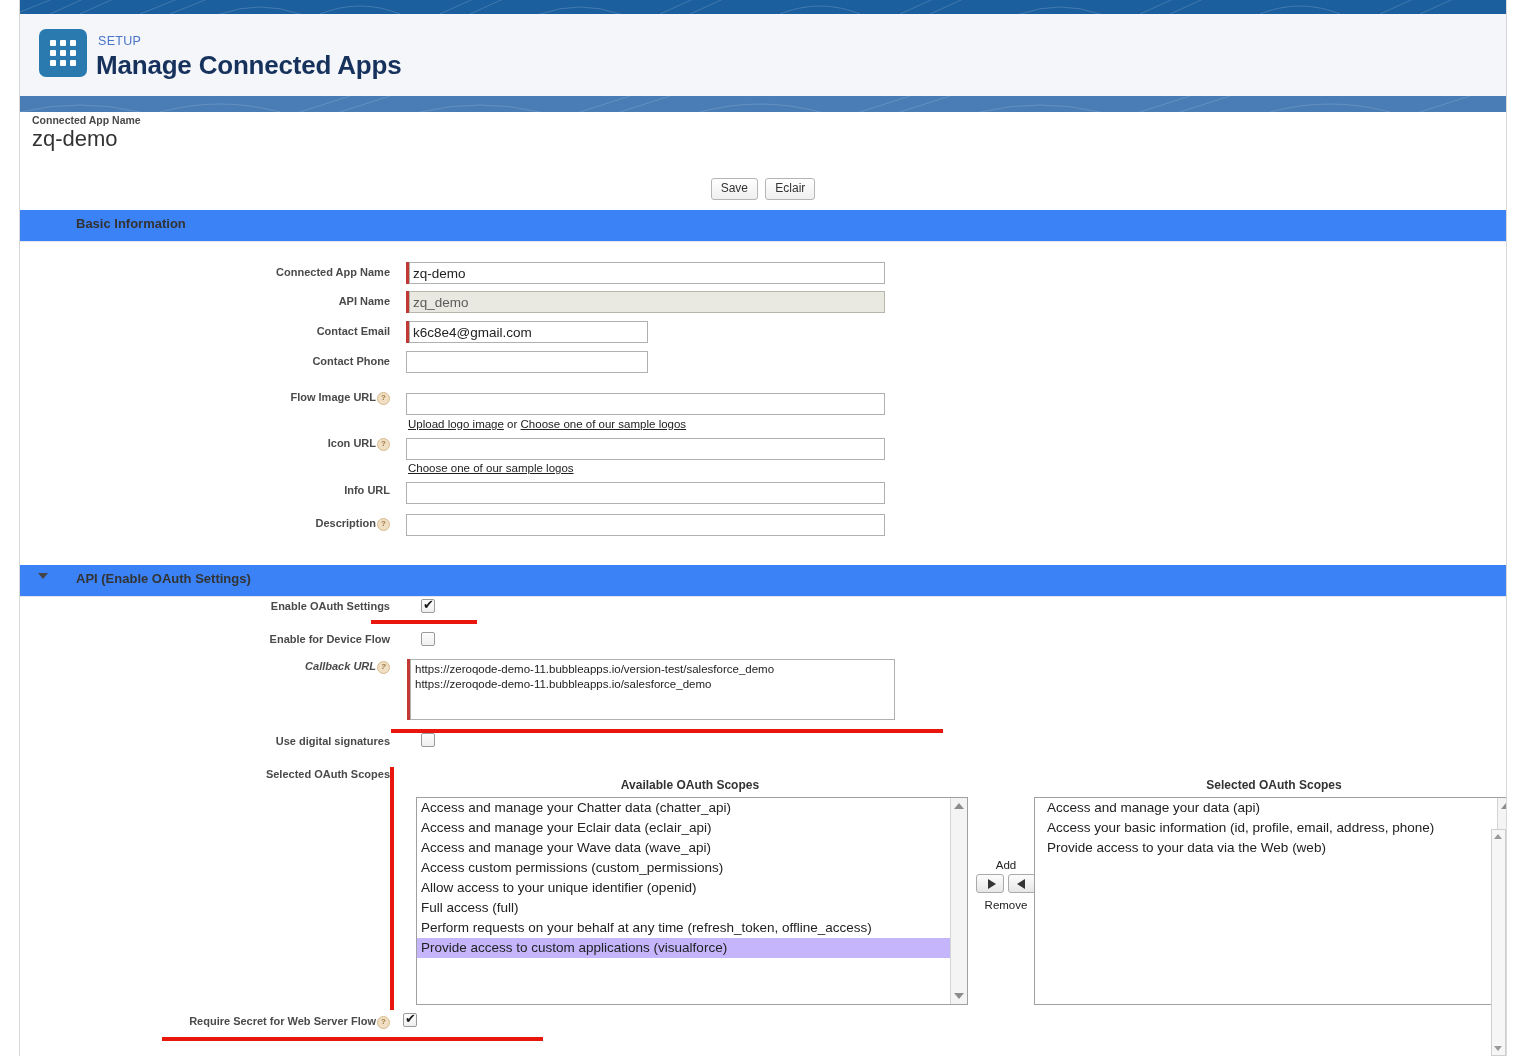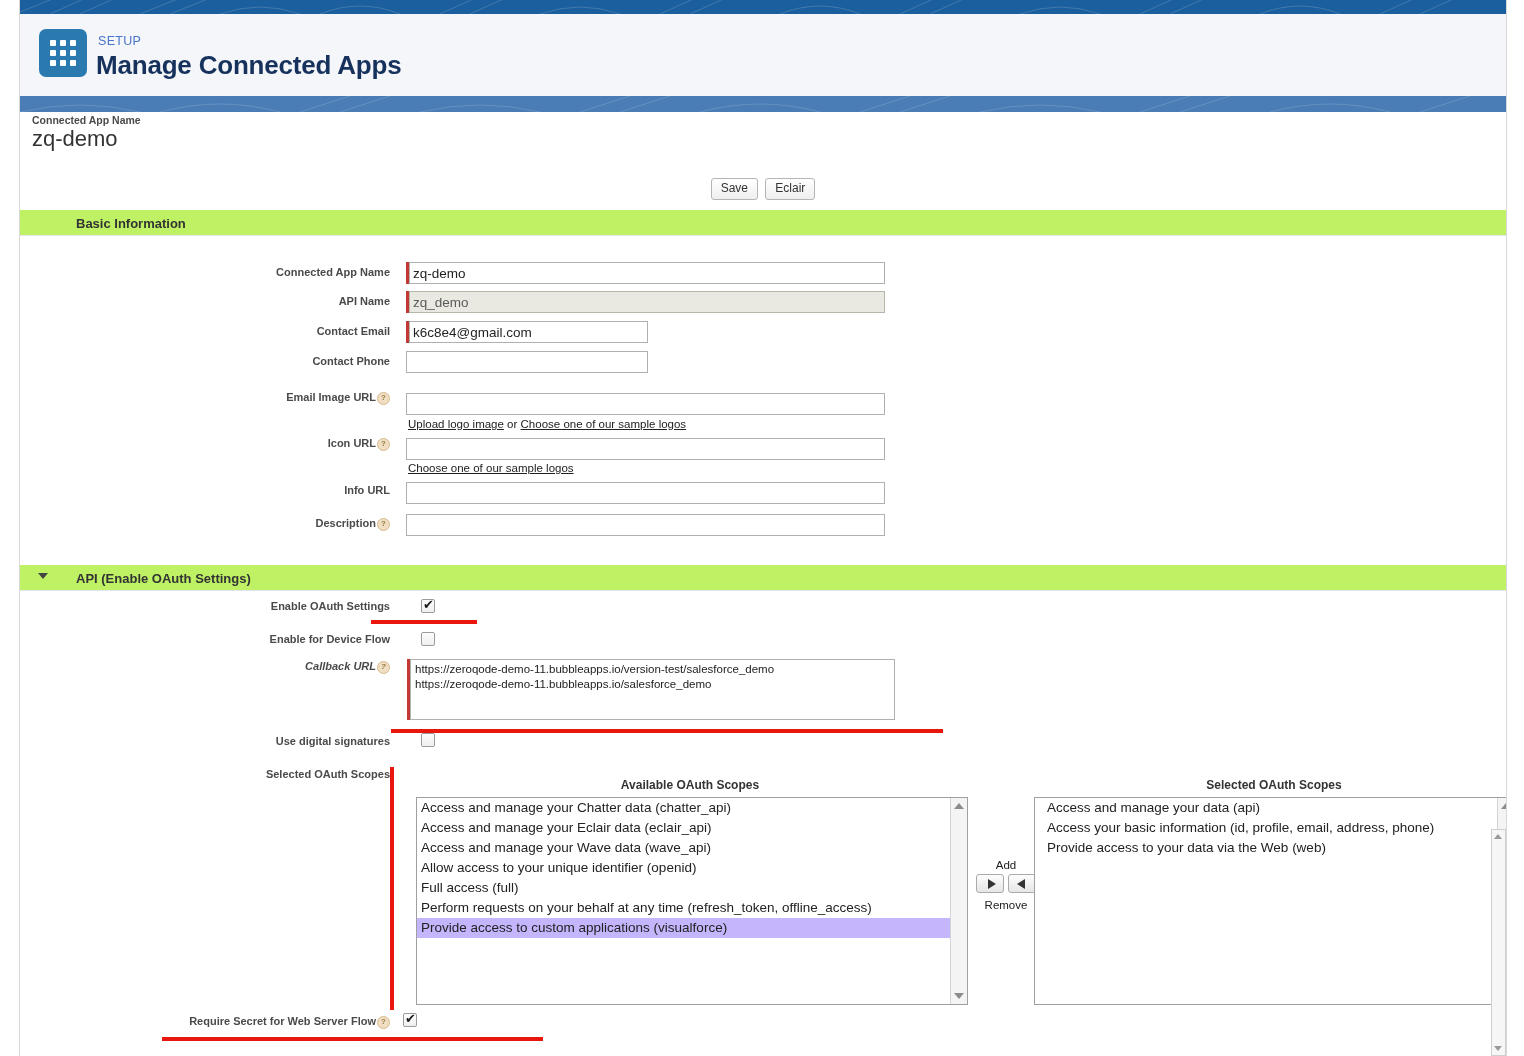--- a/index.html
+++ b/index.html
@@ -144,22 +144,22 @@
     margin: 0 2px;
     cursor: pointer;
     line-height: 13px;
   }
 
   
   .section-bar {
     position: absolute;
     left: 0;
     width: 100%;
-    height: 26px;
-    background: #bef264;
+    height: 32px;
+    background: #3b82f6;
     border-bottom: 1px solid #e2e6ec;
     box-sizing: border-box;
   }
   .section-bar .sec-title {
     position: absolute;
     left: 56px;
     top: 6px;
     font-size: 13px;
     font-weight: 700;
     color: #333333;
@@ -443,21 +443,21 @@
   <div class="req-bar" style="left:386px; top:291px; height:22px;"></div>
   <input class="ti readonly" style="left: 389px; top: 291px; width: 476px;" readonly="" value="zq_demo">
 
   <div class="flabel" style="left:150px; top:325px; width:220px;">Contact Email</div>
   <div class="req-bar" style="left:386px; top:321px; height:22px;"></div>
   <input class="ti" style="left: 389px; top: 321px; width: 239px;" value="k6c8e4@gmail.com">
 
   <div class="flabel" style="left:150px; top:355px; width:220px;">Contact Phone</div>
   <input class="ti" style="left: 386px; top: 351px; width: 242px;" value="">
 
-  <div class="flabel" style="left:150px; top:391px; width:220px;"><span>Email Image URL</span><span class="helpq">?</span></div>
+  <div class="flabel" style="left:150px; top:391px; width:220px;"><span>Flow Image URL</span><span class="helpq">?</span></div>
   <input class="ti" style="left: 386px; top: 393px; width: 479px;" value="">
   <div class="linkrow" style="left:388px; top:418px;">
     <a>Upload logo image</a>
     <span>or</span>
     <a>Choose one of our sample logos</a>
   </div>
 
   <div class="flabel" style="left:150px; top:437px; width:220px;"><span>Icon URL</span><span class="helpq">?</span></div>
   <input class="ti" style="left: 386px; top: 438px; width: 479px;" value="">
   <div class="linkrow" style="left:388px; top:462px;">
@@ -490,20 +490,21 @@
   <div class="cbx" style="left:401px; top:733px;"></div>
 
   <div class="flabel" style="left:150px; top:768px; width:220px;">Selected OAuth Scopes</div>
 
   <div class="list-title" style="left:395px; top:778px; width:550px;">Available OAuth Scopes</div>
   <div class="listbox" style="left:396px; top:797px; width:552px; height:208px;">
     <div style="position:absolute; left:0; top:0; right:17px;">
       <div class="opt">Access and manage your Chatter data (chatter_api)</div>
       <div class="opt">Access and manage your Eclair data (eclair_api)</div>
       <div class="opt">Access and manage your Wave data (wave_api)</div>
+      <div class="opt">Access custom permissions (custom_permissions)</div>
       <div class="opt">Allow access to your unique identifier (openid)</div>
       <div class="opt">Full access (full)</div>
       <div class="opt">Perform requests on your behalf at any time (refresh_token, offline_access)</div>
       <div class="opt sel">Provide access to custom applications (visualforce)</div>
     </div>
     <div class="sbar">
       <div class="arr up"></div>
       <div class="arr dn"></div>
     </div>
   </div>

